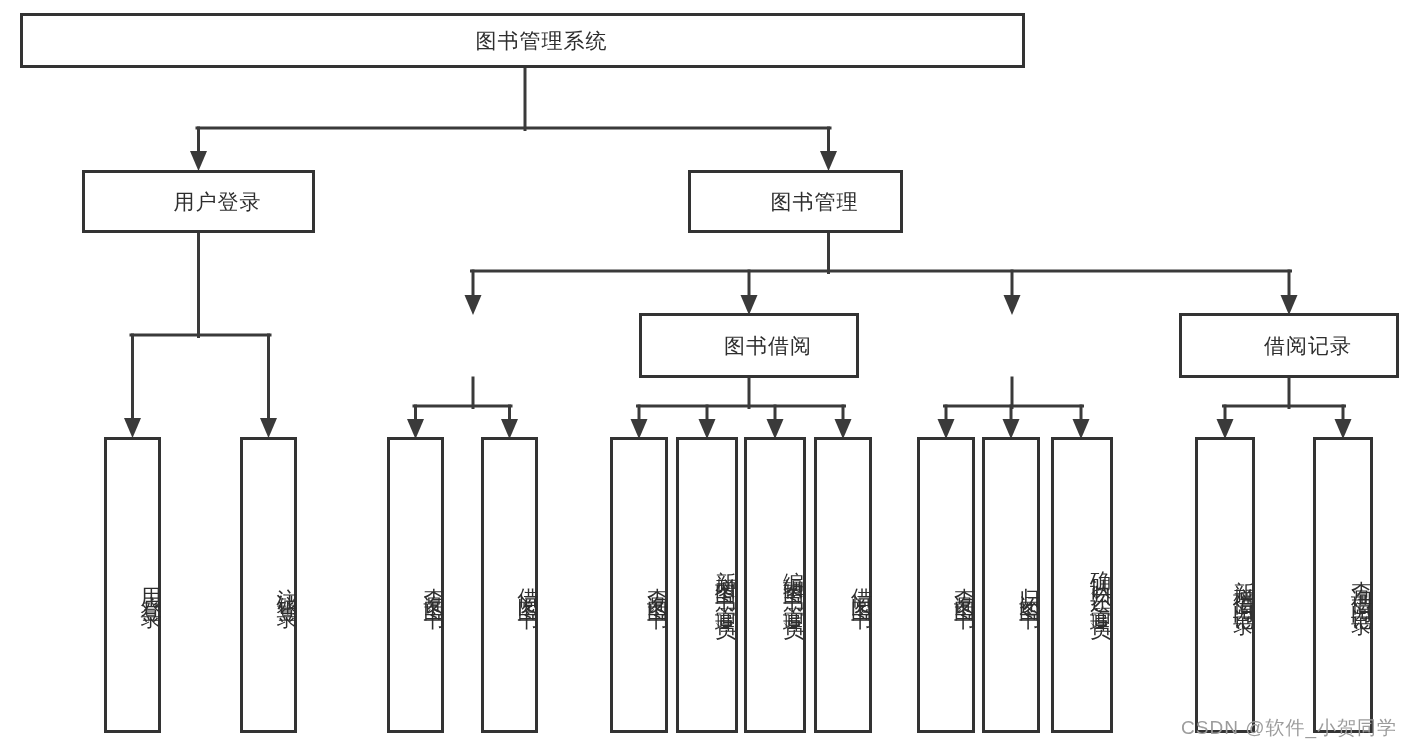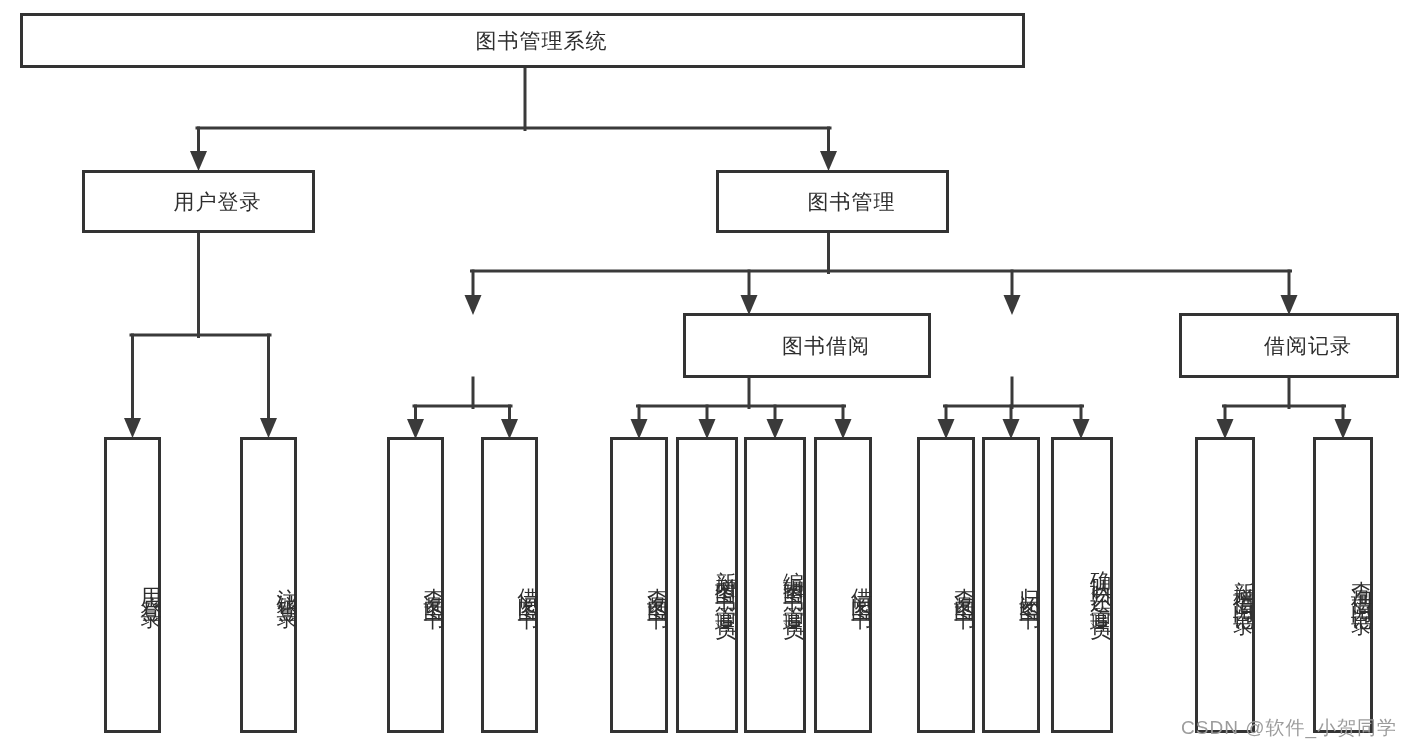--- a/index.html
+++ b/index.html
@@ -144,25 +144,25 @@
     </g>
   </svg>
 
   <div class="box h" style="left:20px; top:13px; width:1005px; height:55px;">
     <span>图书管理系统</span>
   </div>
 
   <div class="box h" style="left:82px; top:170px; width:233px; height:63px;">
     <span>用户登录</span>
   </div>
-  <div class="box h" style="left:716px; top:170px; width:233px; height:63px;">
+  <div class="box h" style="left:688px; top:170px; width:215px; height:63px;">
     <span>图书管理</span>
   </div>
 
-  <div class="box h" style="left:639px; top:313px; width:248px; height:65px;margin-left:44px;">
+  <div class="box h" style="left:639px; top:313px; width:220px; height:65px;">
     <span>图书借阅</span>
   </div>
   <div class="box h" style="left:1179px; top:313px; width:220px; height:65px;">
     <span>借阅记录</span>
   </div>
 
   <div class="box v" style="left:104px; top:437px; width:57px; height:296px;">
     <span>用户登录</span>
   </div>
   <div class="box v" style="left:240px; top:437px; width:57px; height:296px;">

